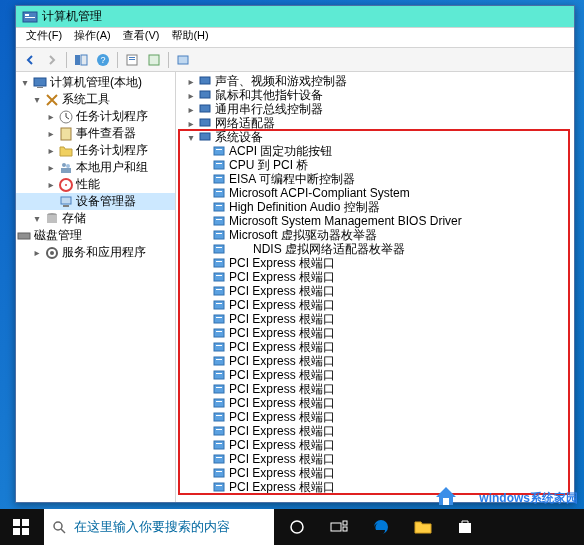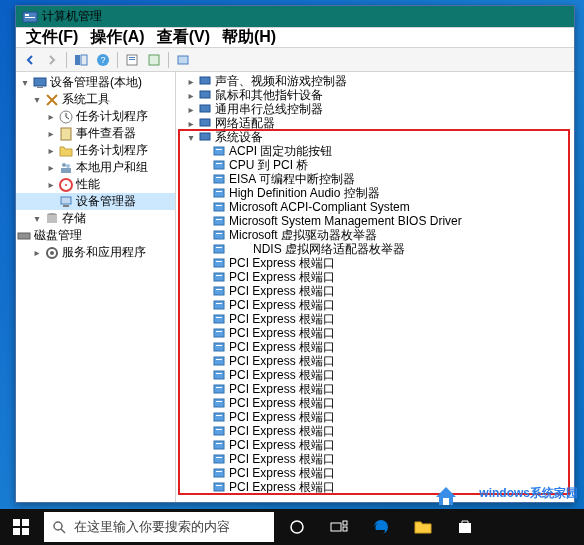--- a/index.html
+++ b/index.html
@@ -1,43 +1,43 @@
 <!DOCTYPE html>
 <html><head>
 <meta charset="utf-8">
 <style>
   * { box-sizing: border-box; margin: 0; padding: 0; font-family: "Microsoft YaHei", "Segoe UI", Tahoma, sans-serif; }
   body { width: 584px; height: 545px; background: #1a6fd4; overflow: hidden; position: relative; }
   .desktop { position: absolute; inset: 0; background: linear-gradient(135deg,#0a5fc4,#1a7fd4,#0a6fc4); }
   .mmc-window { position: absolute; left: 15px; top: 5px; width: 560px; height: 498px; background: #fff; border: 1px solid #4a6fa5; box-shadow: 0 2px 8px rgba(0,0,0,.4); display: flex; flex-direction: column; }
-  .titlebar { height: 22px; background: #0f766e; display: flex; align-items: center; padding: 0 6px; font-size: 12px; border-bottom: 1px solid #d4d4d4; }
+  .titlebar { height: 22px; background: #5eead4; display: flex; align-items: center; padding: 0 6px; font-size: 12px; border-bottom: 1px solid #d4d4d4; }
   .titlebar .icon { width: 16px; height: 16px; margin-right: 4px; }
-  .menubar { height: 20px; display: flex; align-items: center; padding: 0 4px; font-size: 16px; border-bottom: 1px solid #d4d4d4; font-weight: bold; }
+  .menubar { height: 20px; display: flex; align-items: flex-start; padding: 0 4px; font-size: 11px; border-bottom: 1px solid #d4d4d4; }
   .menubar span { padding: 0 6px; cursor: default; }
   .toolbar { height: 24px; display: flex; align-items: center; padding: 0 4px; border-bottom: 1px solid #d4d4d4; gap: 2px; background: #f5f5f5; }
   .tbtn { width: 20px; height: 20px; display: flex; align-items: center; justify-content: center; border: 1px solid transparent; }
   .sep { width: 1px; height: 16px; background: #c0c0c0; margin: 0 2px; }
   .body { flex: 1; display: flex; overflow: hidden; }
   .tree-pane { width: 160px; border-right: 1px solid #d4d4d4; overflow: auto; font-size: 12px; padding: 2px 0; }
   .list-pane { flex: 1; overflow: auto; font-size: 12px; padding: 2px 0; position: relative; }
   .tree-row { display: flex; align-items: center; height: 17px; white-space: nowrap; padding-right: 4px; }
   .tree-row .twist { width: 14px; text-align: center; font-size: 10px; color: #666; }
   .tree-row .ticon { width: 16px; height: 16px; margin-right: 2px; flex-shrink: 0; }
   .tree-row.selected { background: #cce8ff; }
   .highlight-box { position: absolute; border: 2px solid #e02020; pointer-events: none; }
   .list-row { display: flex; align-items: center; height: 14px; white-space: nowrap; }
   .list-row .twist { width: 14px; text-align: center; font-size: 10px; color: #666; }
   .list-row .licon { width: 14px; height: 14px; margin-right: 3px; flex-shrink: 0; }
   .taskbar { position: absolute; left: 0; bottom: 0; width: 100%; height: 36px; background: #101010; display: flex; align-items: center; }
   .start-btn { width: 42px; height: 36px; display: flex; align-items: center; justify-content: center; }
-  .searchbox { flex: 0 0 230px; height: 30px; background: #fff; display: flex; align-items: center; padding: 0 8px; font-size: 13px; color: #404040; margin: 12px 2px; }
+  .searchbox { flex: 0 0 230px; height: 36px; background: #fff; display: flex; align-items: center; padding: 0 8px; font-size: 13px; color: #0369a1; margin: 12px 2px; }
   .searchbox .sicon { margin-right: 8px; }
   .task-icons { display: flex; align-items: center; height: 100%; }
   .task-icons .ti { width: 42px; height: 36px; display: flex; align-items: center; justify-content: center; }
-  .watermark { position: absolute; right: 6px; bottom: 38px; display: flex; align-items: flex-start; gap: 20px; font-size: 12px; font-weight: 600; color: #2b7de9; }
+  .watermark { position: absolute; right: 6px; bottom: 38px; display: flex; align-items: flex-end; gap: 20px; font-size: 12px; font-weight: 600; color: #2b7de9; }
   .watermark .house { width: 26px; height: 22px; }
   .wm-sub { position: absolute; right: 8px; bottom: 26px; font-size: 9px; color: #666; }
   svg { display: block; }
 </style>
 </head>
 <body>
 
 <div class="desktop"></div>
 
 <div class="mmc-window">
@@ -107,21 +107,21 @@
   <div class="body">
     <div class="tree-pane">
       <div class="tree-row" style="padding-left:2px">
         <span class="twist">▾</span>
         <span class="ticon">
             <svg viewBox="0 0 16 16">
               <rect x="2" y="3" width="12" height="8" fill="#4a80c0" stroke="#205090"></rect>
               <rect x="5" y="12" width="6" height="1" fill="#808080"></rect>
             </svg>
           </span>
-        <span>设备管理器(本地)</span>
+        <span>计算机管理(本地)</span>
       </div>
       <div class="tree-row" style="padding-left:14px">
         <span class="twist">▾</span>
         <span class="ticon">
             <svg viewBox="0 0 16 16">
               <path d="M3 3 L13 13 M3 13 L13 3" stroke="#c08020" stroke-width="2"></path>
             </svg>
           </span>
         <span>系统工具</span>
       </div>
@@ -290,30 +290,30 @@
             </span>
             <span>EISA 可编程中断控制器</span>
           </div>
           <div class="list-row" style="padding-left: 36px;">
             <span class="licon">
               <svg viewBox="0 0 14 14">
                 <rect x="2" y="3" width="10" height="8" fill="#5aa0e0" stroke="#3070b0"></rect>
                 <rect x="4" y="5" width="6" height="1" fill="#fff"></rect>
               </svg>
             </span>
+            <span>Microsoft ACPI-Compliant System</span>
+          </div>
+          <div class="list-row" style="padding-left: 36px;">
+            <span class="licon">
+              <svg viewBox="0 0 14 14">
+                <rect x="2" y="3" width="10" height="8" fill="#5aa0e0" stroke="#3070b0"></rect>
+                <rect x="4" y="5" width="6" height="1" fill="#fff"></rect>
+              </svg>
+            </span>
             <span>High Definition Audio 控制器</span>
-          </div>
-          <div class="list-row" style="padding-left: 36px;">
-            <span class="licon">
-              <svg viewBox="0 0 14 14">
-                <rect x="2" y="3" width="10" height="8" fill="#5aa0e0" stroke="#3070b0"></rect>
-                <rect x="4" y="5" width="6" height="1" fill="#fff"></rect>
-              </svg>
-            </span>
-            <span>Microsoft ACPI-Compliant System</span>
           </div>
           <div class="list-row" style="padding-left: 36px;">
             <span class="licon">
               <svg viewBox="0 0 14 14">
                 <rect x="2" y="3" width="10" height="8" fill="#5aa0e0" stroke="#3070b0"></rect>
                 <rect x="4" y="5" width="6" height="1" fill="#fff"></rect>
               </svg>
             </span>
             <span>Microsoft System Management BIOS Driver</span>
           </div>

